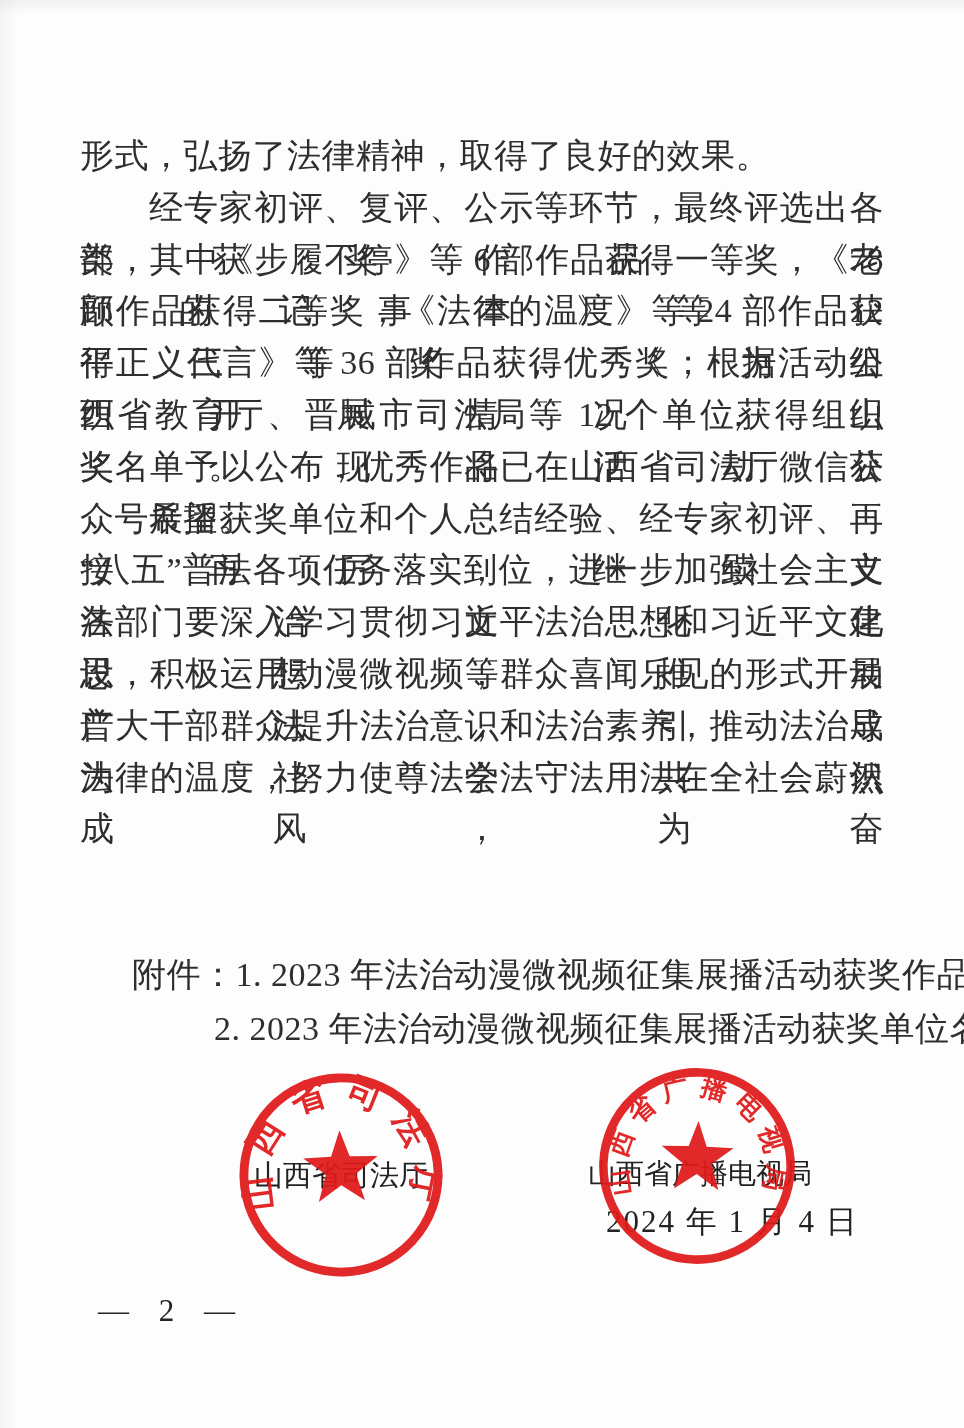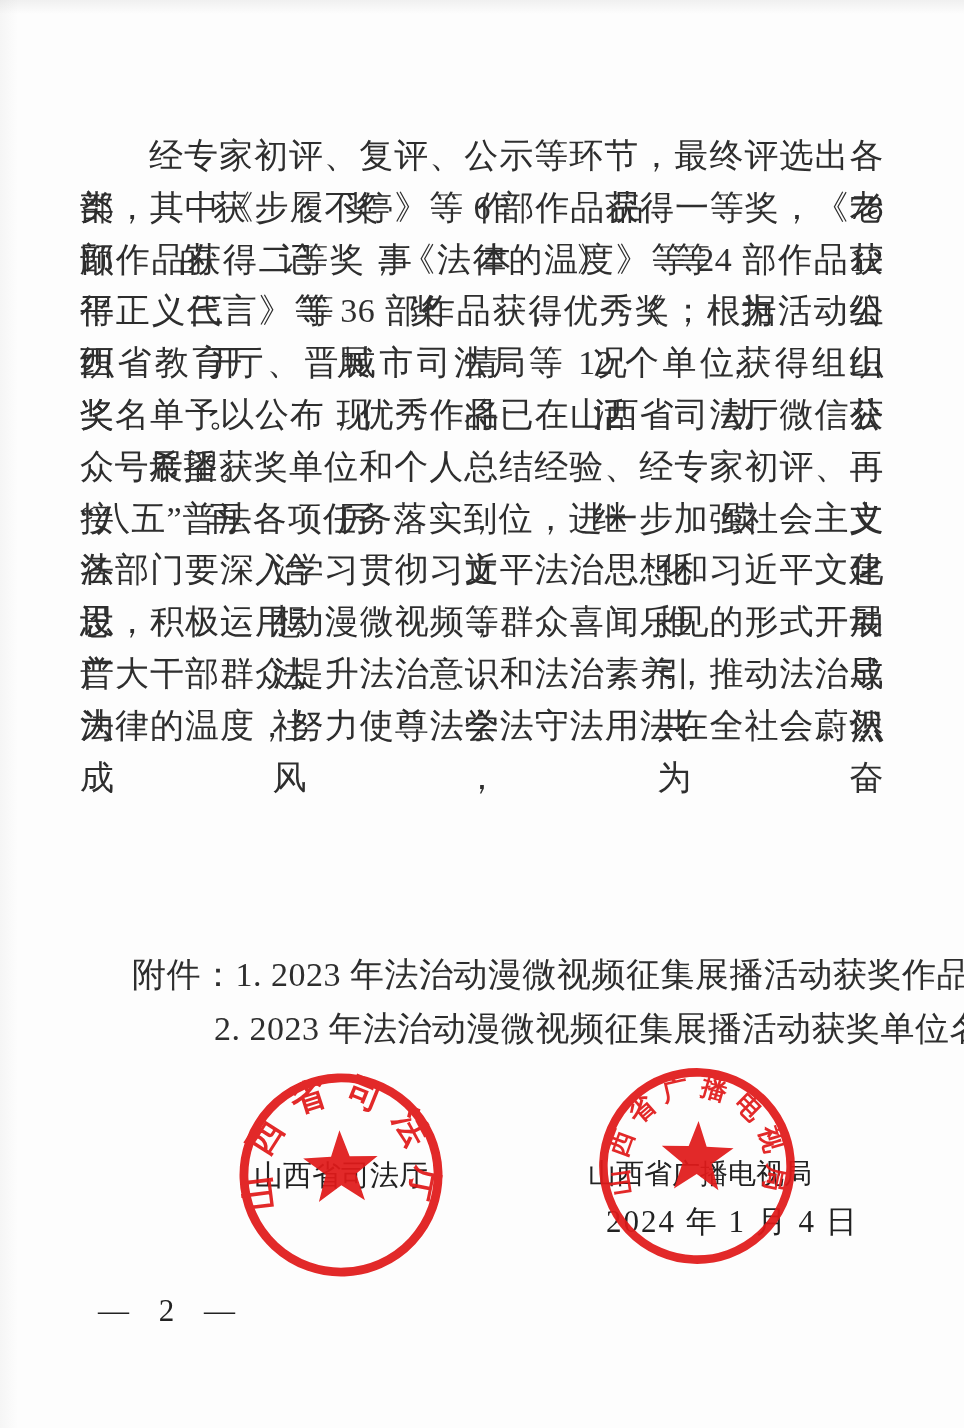--- a/index.html
+++ b/index.html
@@ -124,20 +124,21 @@
     color: #222;
     white-space: nowrap;
   }
 </style>
 </head>
 <body>
 
 <div class="page">
 
   <div class="body-text">
+    <div class="line para-end">形式，弘扬了法律精神，取得了良好的效果。</div>
     <div class="line indent">经专家初评、复评、公示等环节，最终评选出各类获奖作品 78</div>
     <div class="line">部，其中《步履不停》等 6 部作品获得一等奖，《老顾的记事本》等 12</div>
     <div class="line">部作品获得二等奖，《法律的温度》等 24 部作品获得三等奖，《为公</div>
     <div class="line">平正义代言》等 36 部作品获得优秀奖；根据活动组织开展情况，山</div>
     <div class="line">西省教育厅、晋城市司法局等 12 个单位获得组织奖。现将活动获</div>
     <div class="line para-end">奖名单予以公布，优秀作品已在山西省司法厅微信公众号展播。</div>
     <div class="line indent para-end" style="text-align-last: justify;">希望获奖单位和个人总结经验、经专家初评、再接再厉，继续支</div>
     <div class="line">“八五”普法各项任务落实到位，进一步加强社会主义法治文化建</div>
     <div class="line">各部门要深入学习贯彻习近平法治思想和习近平文化思想，推动</div>
     <div class="line">设，积极运用动漫微视频等群众喜闻乐见的形式开展普法，引导</div>

